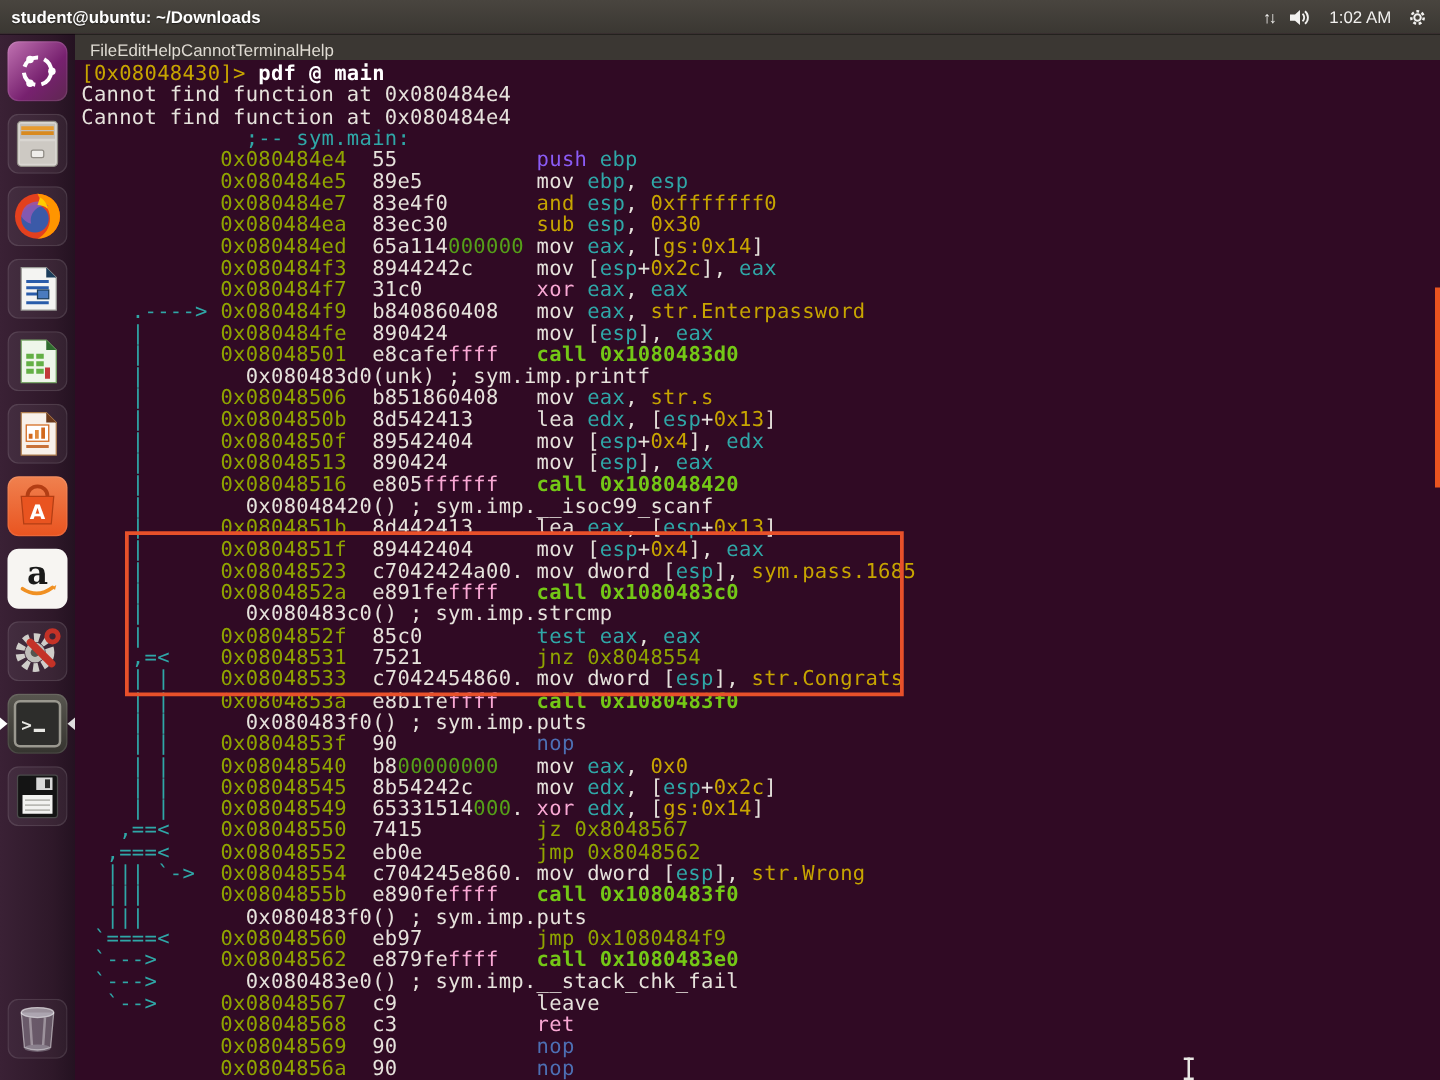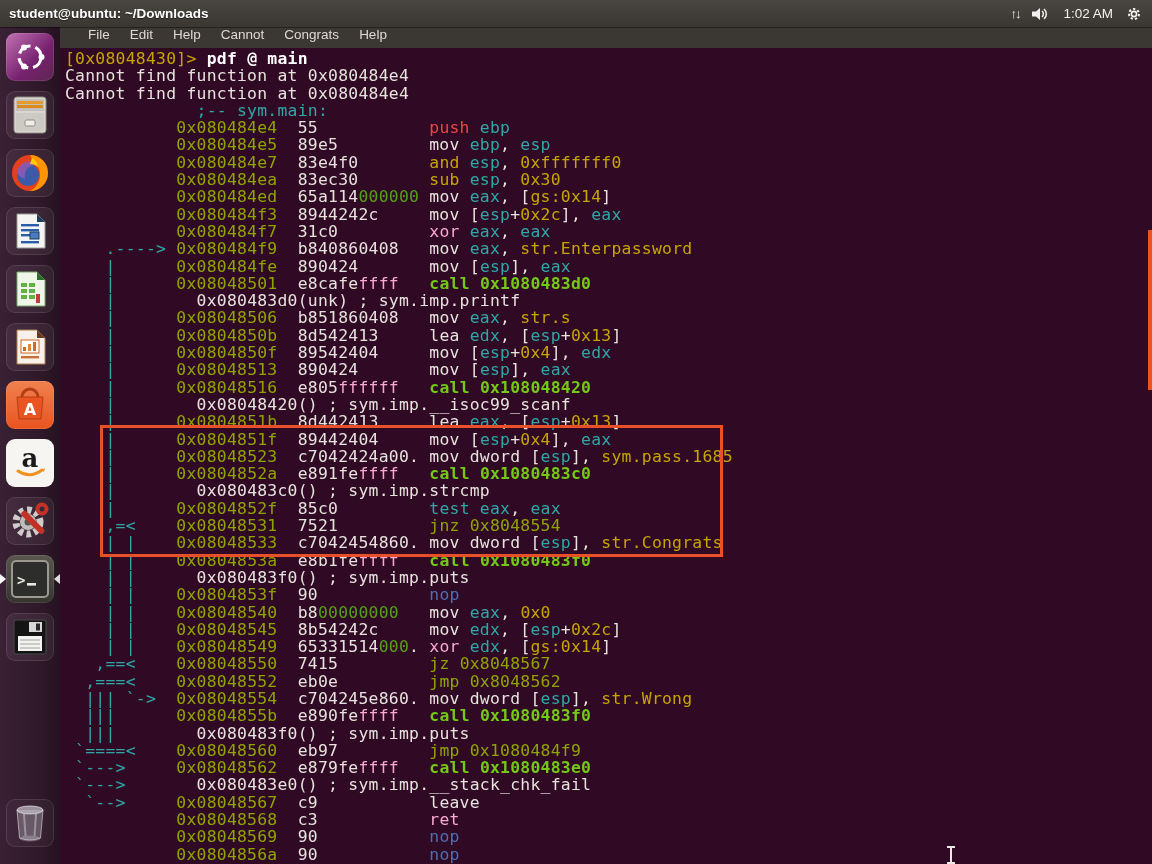--- a/index.html
+++ b/index.html
@@ -22,36 +22,36 @@
   .dock-item{position:absolute;left:6px;width:48px;height:48px;border-radius:9px;
     display:flex;align-items:center;justify-content:center;
     background:rgba(255,255,255,0.06);box-shadow:inset 0 0 0 1px rgba(255,255,255,0.10);}
   .dock-item svg{display:block;}
   .ind-l,.ind-r{position:absolute;width:0;height:0;border-top:5px solid transparent;border-bottom:5px solid transparent;}
   .ind-l{left:0;border-left:6px solid #ffffff;}
   .ind-r{right:0;border-right:6px solid #dedede;}
 
   
   .menubar{position:absolute;left:60px;top:27px;width:1092px;height:21px;background:#3b3733;
-    display:flex;align-items:flex-start;gap:20px;padding-left:28px;box-sizing:border-box;z-index:20;}
+    display:flex;align-items:flex-end;padding-left:12px;box-sizing:border-box;z-index:20;}
   .mitem{font-size:13.5px;color:#dfdbd3;}
 
   
   .terminal{position:absolute;left:60px;top:48px;width:1092px;height:816px;background:#300a24;z-index:10;}
   #term{margin:0;padding:2px 12px 0 5px;font-family:"DejaVu Sans Mono",monospace;
     font-size:16.4px;line-height:17.3px;letter-spacing:0.25px;white-space:pre;}
   .tl{height:17.3px;}
   .c-w{color:#e6e2dc}
   .c-wb{color:#ffffff;font-weight:bold}
   .c-g{color:#8fa400}
   .c-G{color:#74c816;font-weight:bold}
   .c-y{color:#c7a500}
   .c-c{color:#2fa7a7}
   .c-r{color:#f9a8d4}
-  .c-gr{color:#ef4444}
+  .c-gr{color:#8b5cf6}
   .c-b{color:#4d6fb3}
   .c-zb{color:#55a018}
 
   .hlbox{position:absolute;border:3px solid #e8502a;background:transparent;z-index:15;}
   .scrollbar{position:absolute;right:0;top:230px;width:4px;height:160px;background:#e95420;z-index:22;}
 
   
   .ibeam{position:absolute;left:946px;top:846px;width:9px;height:18px;z-index:40;}
   .ibeam .stem{position:absolute;left:4px;top:0;width:2px;height:18px;background:#e8e8e4;}
   .ibeam .cap-t,.ibeam .cap-b{position:absolute;left:1px;width:8px;height:2px;background:#e8e8e4;}
@@ -216,21 +216,21 @@
         <line x1="27" y1="12" x2="25.5" y2="34" stroke="rgba(255,255,255,0.35)" stroke-width="2"></line>
       </svg>
     </div>
   </div>
 
   <div class="menubar">
       <span class="mitem">File</span>
       <span class="mitem">Edit</span>
       <span class="mitem">Help</span>
       <span class="mitem">Cannot</span>
-      <span class="mitem">Congrats</span>
+      <span class="mitem">Terminal</span>
       <span class="mitem">Help</span>
     </div>
 
   <div class="terminal">
     <pre id="term"><div class="tl"><span class="c-y">[0x08048430]&gt; </span><span class="c-wb">pdf @ main</span></div><div class="tl"><span class="c-w">Cannot find function at 0x080484e4</span></div><div class="tl"><span class="c-w">Cannot find function at 0x080484e4</span></div><div class="tl"><span class="c-c">             ;-- sym.main:</span></div><div class="tl"><span class="c-g">           0x080484e4</span><span class="c-w">  55           </span><span class="c-gr">push </span><span class="c-c">ebp</span></div><div class="tl"><span class="c-g">           0x080484e5</span><span class="c-w">  89e5         mov </span><span class="c-c">ebp</span><span class="c-w">, </span><span class="c-c">esp</span></div><div class="tl"><span class="c-g">           0x080484e7</span><span class="c-w">  83e4f0       </span><span class="c-y">and </span><span class="c-c">esp</span><span class="c-w">, </span><span class="c-y">0xfffffff0</span></div><div class="tl"><span class="c-g">           0x080484ea</span><span class="c-w">  83ec30       </span><span class="c-y">sub </span><span class="c-c">esp</span><span class="c-w">, </span><span class="c-y">0x30</span></div><div class="tl"><span class="c-g">           0x080484ed</span><span class="c-w">  65a114</span><span class="c-zb">000000</span><span class="c-w"> mov </span><span class="c-c">eax</span><span class="c-w">, [</span><span class="c-y">gs:0x14</span><span class="c-w">]</span></div><div class="tl"><span class="c-g">           0x080484f3</span><span class="c-w">  8944242c     mov [</span><span class="c-c">esp</span><span class="c-w">+</span><span class="c-y">0x2c</span><span class="c-w">], </span><span class="c-c">eax</span></div><div class="tl"><span class="c-g">           0x080484f7</span><span class="c-w">  31c0         </span><span class="c-r">xor </span><span class="c-c">eax</span><span class="c-w">, </span><span class="c-c">eax</span></div><div class="tl"><span class="c-c">    .----&gt; </span><span class="c-g">0x080484f9</span><span class="c-w">  b840860408   mov </span><span class="c-c">eax</span><span class="c-w">, </span><span class="c-y">str.Enterpassword</span></div><div class="tl"><span class="c-c">    |      </span><span class="c-g">0x080484fe</span><span class="c-w">  890424       mov [</span><span class="c-c">esp</span><span class="c-w">], </span><span class="c-c">eax</span></div><div class="tl"><span class="c-c">    |      </span><span class="c-g">0x08048501</span><span class="c-w">  e8cafe</span><span class="c-r">ffff</span><span class="c-w">   </span><span class="c-G">call 0x1080483d0</span></div><div class="tl"><span class="c-c">    |        </span><span class="c-w">0x080483d0(unk) ; sym.imp.printf</span></div><div class="tl"><span class="c-c">    |      </span><span class="c-g">0x08048506</span><span class="c-w">  b851860408   mov </span><span class="c-c">eax</span><span class="c-w">, </span><span class="c-y">str.s</span></div><div class="tl"><span class="c-c">    |      </span><span class="c-g">0x0804850b</span><span class="c-w">  8d542413     lea </span><span class="c-c">edx</span><span class="c-w">, [</span><span class="c-c">esp</span><span class="c-w">+</span><span class="c-y">0x13</span><span class="c-w">]</span></div><div class="tl"><span class="c-c">    |      </span><span class="c-g">0x0804850f</span><span class="c-w">  89542404     mov [</span><span class="c-c">esp</span><span class="c-w">+</span><span class="c-y">0x4</span><span class="c-w">], </span><span class="c-c">edx</span></div><div class="tl"><span class="c-c">    |      </span><span class="c-g">0x08048513</span><span class="c-w">  890424       mov [</span><span class="c-c">esp</span><span class="c-w">], </span><span class="c-c">eax</span></div><div class="tl"><span class="c-c">    |      </span><span class="c-g">0x08048516</span><span class="c-w">  e805</span><span class="c-r">ffffff</span><span class="c-w">   </span><span class="c-G">call 0x108048420</span></div><div class="tl"><span class="c-c">    |        </span><span class="c-w">0x08048420() ; sym.imp.__isoc99_scanf</span></div><div class="tl"><span class="c-c">    |      </span><span class="c-g">0x0804851b</span><span class="c-w">  8d442413     lea </span><span class="c-c">eax</span><span class="c-w">, [</span><span class="c-c">esp</span><span class="c-w">+</span><span class="c-y">0x13</span><span class="c-w">]</span></div><div class="tl"><span class="c-c">    |      </span><span class="c-g">0x0804851f</span><span class="c-w">  89442404     mov [</span><span class="c-c">esp</span><span class="c-w">+</span><span class="c-y">0x4</span><span class="c-w">], </span><span class="c-c">eax</span></div><div class="tl"><span class="c-c">    |      </span><span class="c-g">0x08048523</span><span class="c-w">  c7042424a00. mov dword [</span><span class="c-c">esp</span><span class="c-w">], </span><span class="c-y">sym.pass.1685</span></div><div class="tl"><span class="c-c">    |      </span><span class="c-g">0x0804852a</span><span class="c-w">  e891fe</span><span class="c-r">ffff</span><span class="c-w">   </span><span class="c-G">call 0x1080483c0</span></div><div class="tl"><span class="c-c">    |        </span><span class="c-w">0x080483c0() ; sym.imp.strcmp</span></div><div class="tl"><span class="c-c">    |      </span><span class="c-g">0x0804852f</span><span class="c-w">  85c0         </span><span class="c-c">test eax</span><span class="c-w">, </span><span class="c-c">eax</span></div><div class="tl"><span class="c-c">    ,=&lt;    </span><span class="c-g">0x08048531</span><span class="c-w">  7521         </span><span class="c-g">jnz 0x8048554</span></div><div class="tl"><span class="c-c">    | |    </span><span class="c-g">0x08048533</span><span class="c-w">  c7042454860. mov dword [</span><span class="c-c">esp</span><span class="c-w">], </span><span class="c-y">str.Congrats</span></div><div class="tl"><span class="c-c">    | |    </span><span class="c-g">0x0804853a</span><span class="c-w">  e8b1fe</span><span class="c-r">ffff</span><span class="c-w">   </span><span class="c-G">call 0x1080483f0</span></div><div class="tl"><span class="c-c">    | |      </span><span class="c-w">0x080483f0() ; sym.imp.puts</span></div><div class="tl"><span class="c-c">    | |    </span><span class="c-g">0x0804853f</span><span class="c-w">  90           </span><span class="c-b">nop</span></div><div class="tl"><span class="c-c">    | |    </span><span class="c-g">0x08048540</span><span class="c-w">  b8</span><span class="c-zb">00000000</span><span class="c-w">   mov </span><span class="c-c">eax</span><span class="c-w">, </span><span class="c-y">0x0</span></div><div class="tl"><span class="c-c">    | |    </span><span class="c-g">0x08048545</span><span class="c-w">  8b54242c     mov </span><span class="c-c">edx</span><span class="c-w">, [</span><span class="c-c">esp</span><span class="c-w">+</span><span class="c-y">0x2c</span><span class="c-w">]</span></div><div class="tl"><span class="c-c">    | |    </span><span class="c-g">0x08048549</span><span class="c-w">  65331514</span><span class="c-zb">000</span><span class="c-w">. </span><span class="c-r">xor </span><span class="c-c">edx</span><span class="c-w">, [</span><span class="c-y">gs:0x14</span><span class="c-w">]</span></div><div class="tl"><span class="c-c">   ,==&lt;    </span><span class="c-g">0x08048550</span><span class="c-w">  7415         </span><span class="c-g">jz 0x8048567</span></div><div class="tl"><span class="c-c">  ,===&lt;    </span><span class="c-g">0x08048552</span><span class="c-w">  eb0e         </span><span class="c-g">jmp 0x8048562</span></div><div class="tl"><span class="c-c">  ||| `-&gt;  </span><span class="c-g">0x08048554</span><span class="c-w">  c704245e860. mov dword [</span><span class="c-c">esp</span><span class="c-w">], </span><span class="c-y">str.Wrong</span></div><div class="tl"><span class="c-c">  |||      </span><span class="c-g">0x0804855b</span><span class="c-w">  e890fe</span><span class="c-r">ffff</span><span class="c-w">   </span><span class="c-G">call 0x1080483f0</span></div><div class="tl"><span class="c-c">  |||        </span><span class="c-w">0x080483f0() ; sym.imp.puts</span></div><div class="tl"><span class="c-c"> `====&lt;    </span><span class="c-g">0x08048560</span><span class="c-w">  eb97         </span><span class="c-g">jmp 0x1080484f9</span></div><div class="tl"><span class="c-c"> `---&gt;     </span><span class="c-g">0x08048562</span><span class="c-w">  e879fe</span><span class="c-r">ffff</span><span class="c-w">   </span><span class="c-G">call 0x1080483e0</span></div><div class="tl"><span class="c-c"> `---&gt;       </span><span class="c-w">0x080483e0() ; sym.imp.__stack_chk_fail</span></div><div class="tl"><span class="c-c">  `--&gt;     </span><span class="c-g">0x08048567</span><span class="c-w">  c9           leave</span></div><div class="tl"><span class="c-g">           0x08048568</span><span class="c-w">  c3           </span><span class="c-r">ret</span></div><div class="tl"><span class="c-g">           0x08048569</span><span class="c-w">  90           </span><span class="c-b">nop</span></div><div class="tl"><span class="c-g">           0x0804856a</span><span class="c-w">  90           </span><span class="c-b">nop</span></div></pre>
   </div>
 
   <div class="hlbox" style="left: 100px; top: 425px; width: 617px; height: 126px; border-color: rgb(232, 80, 42);"></div>
 
   <div class="scrollbar"></div>

